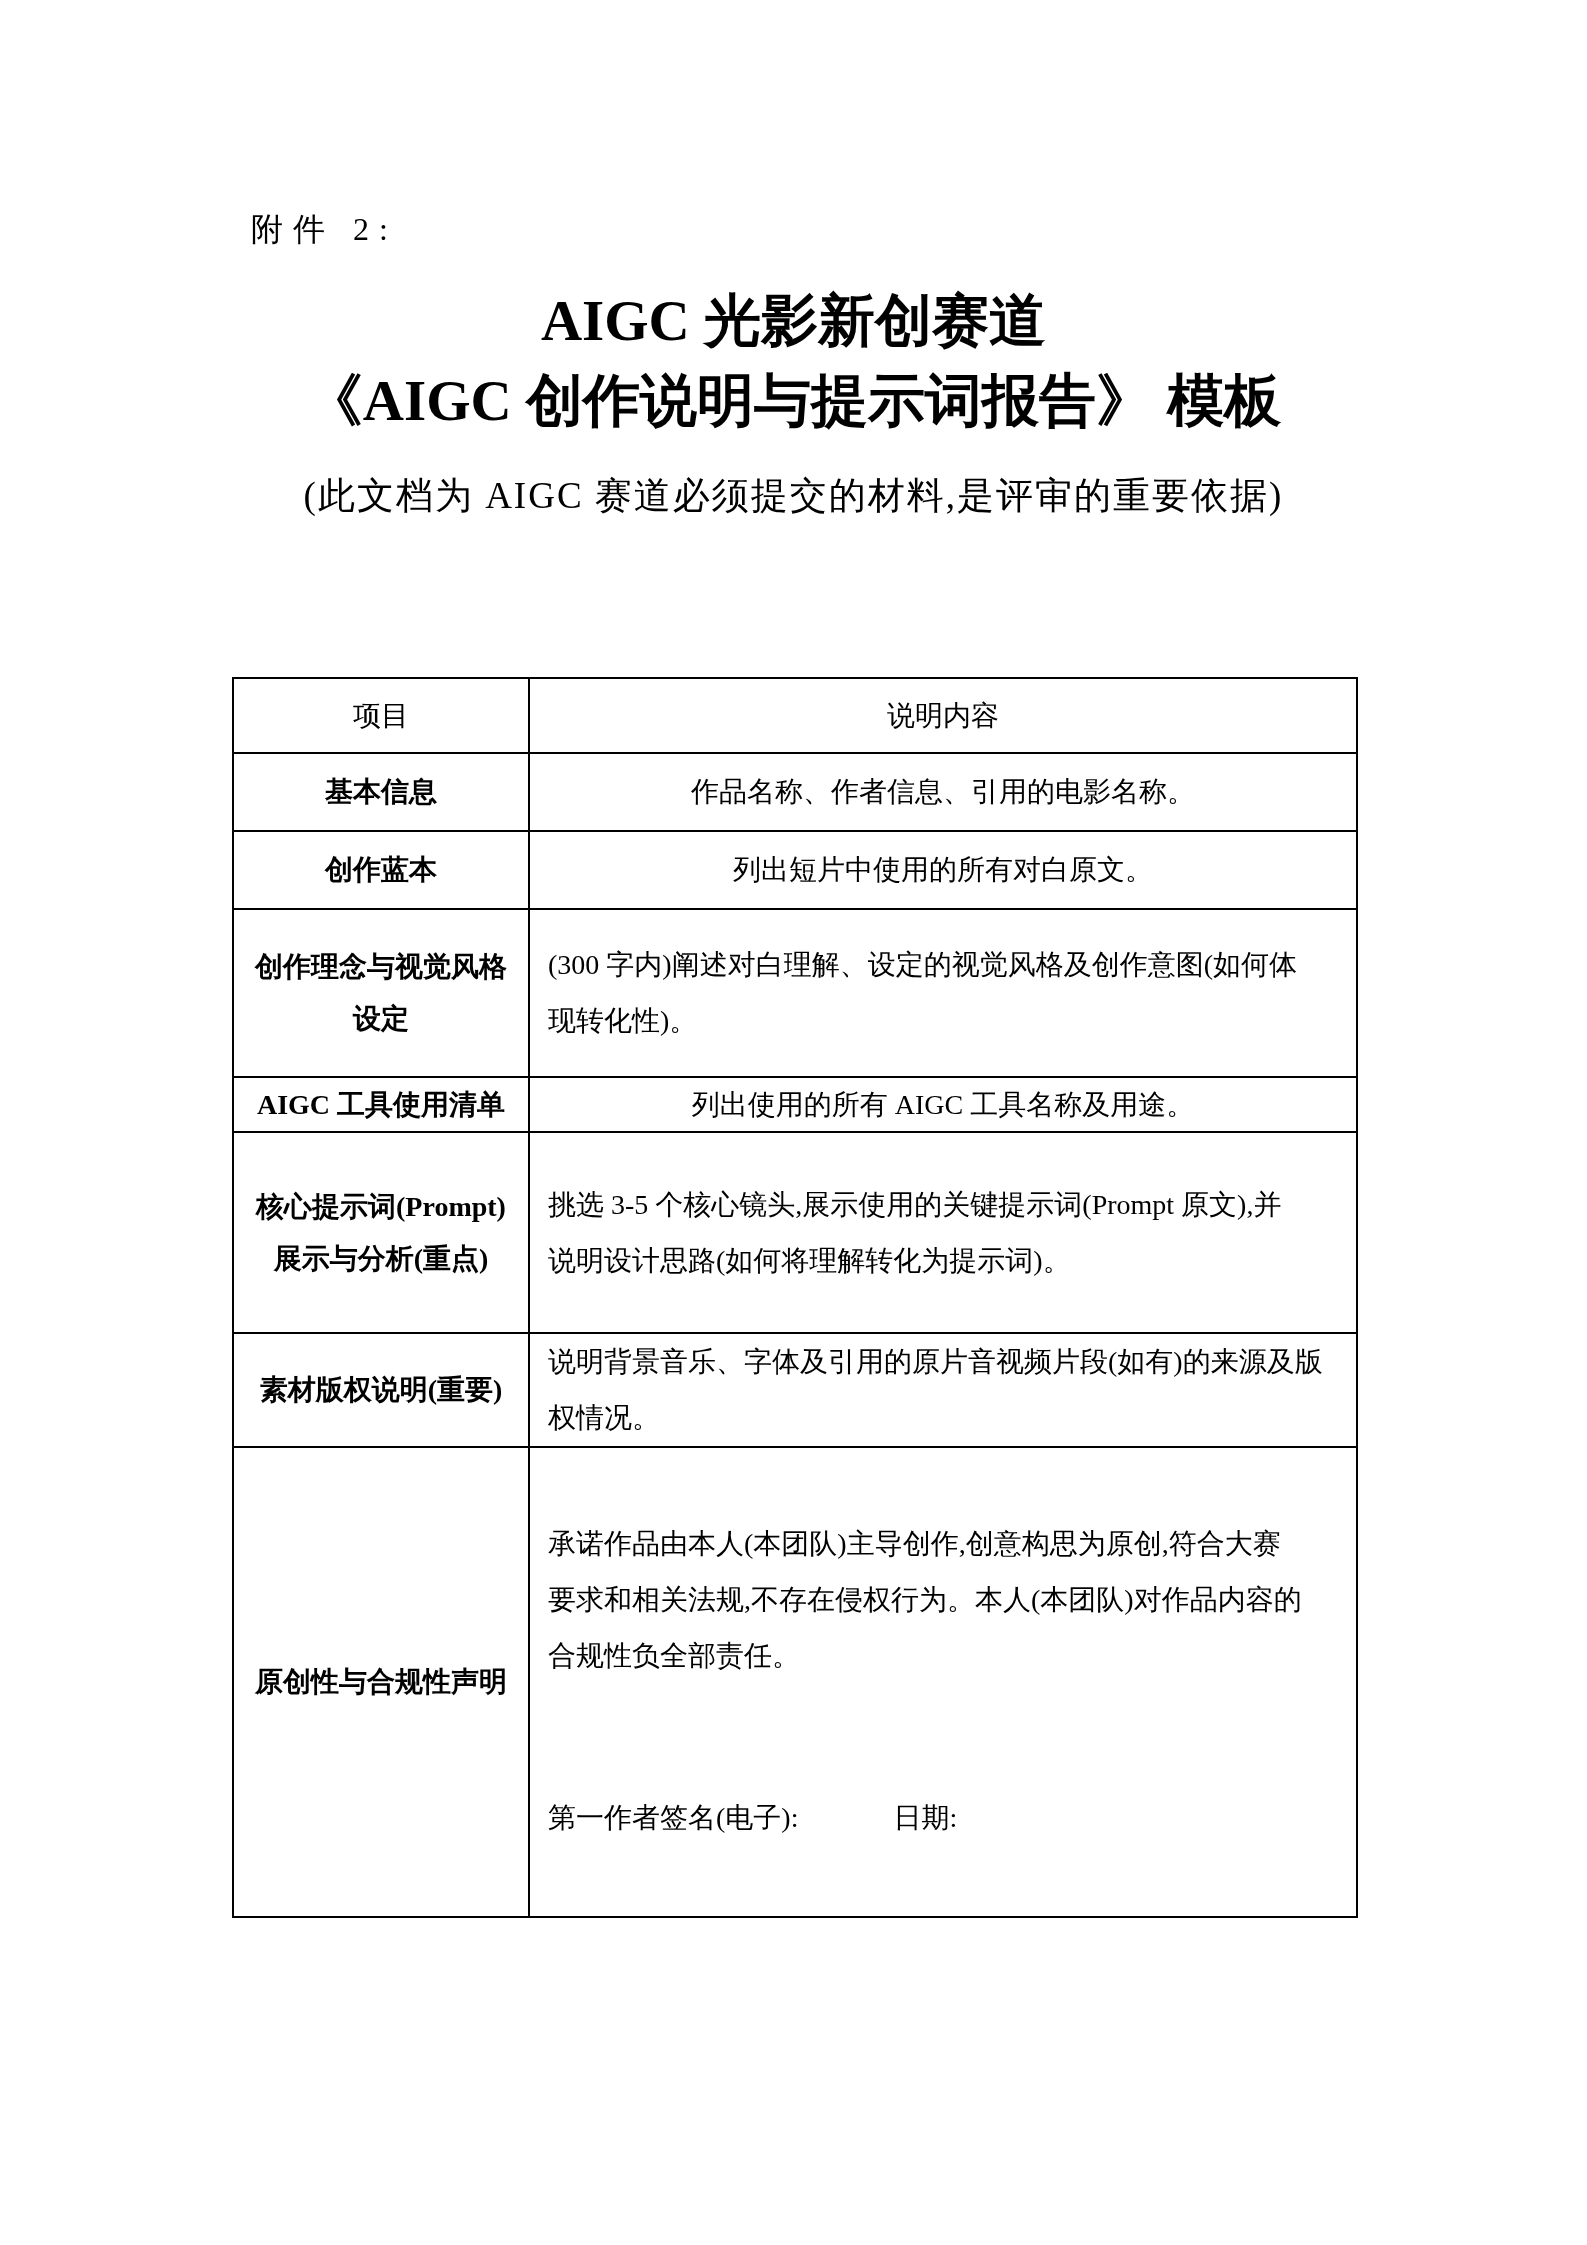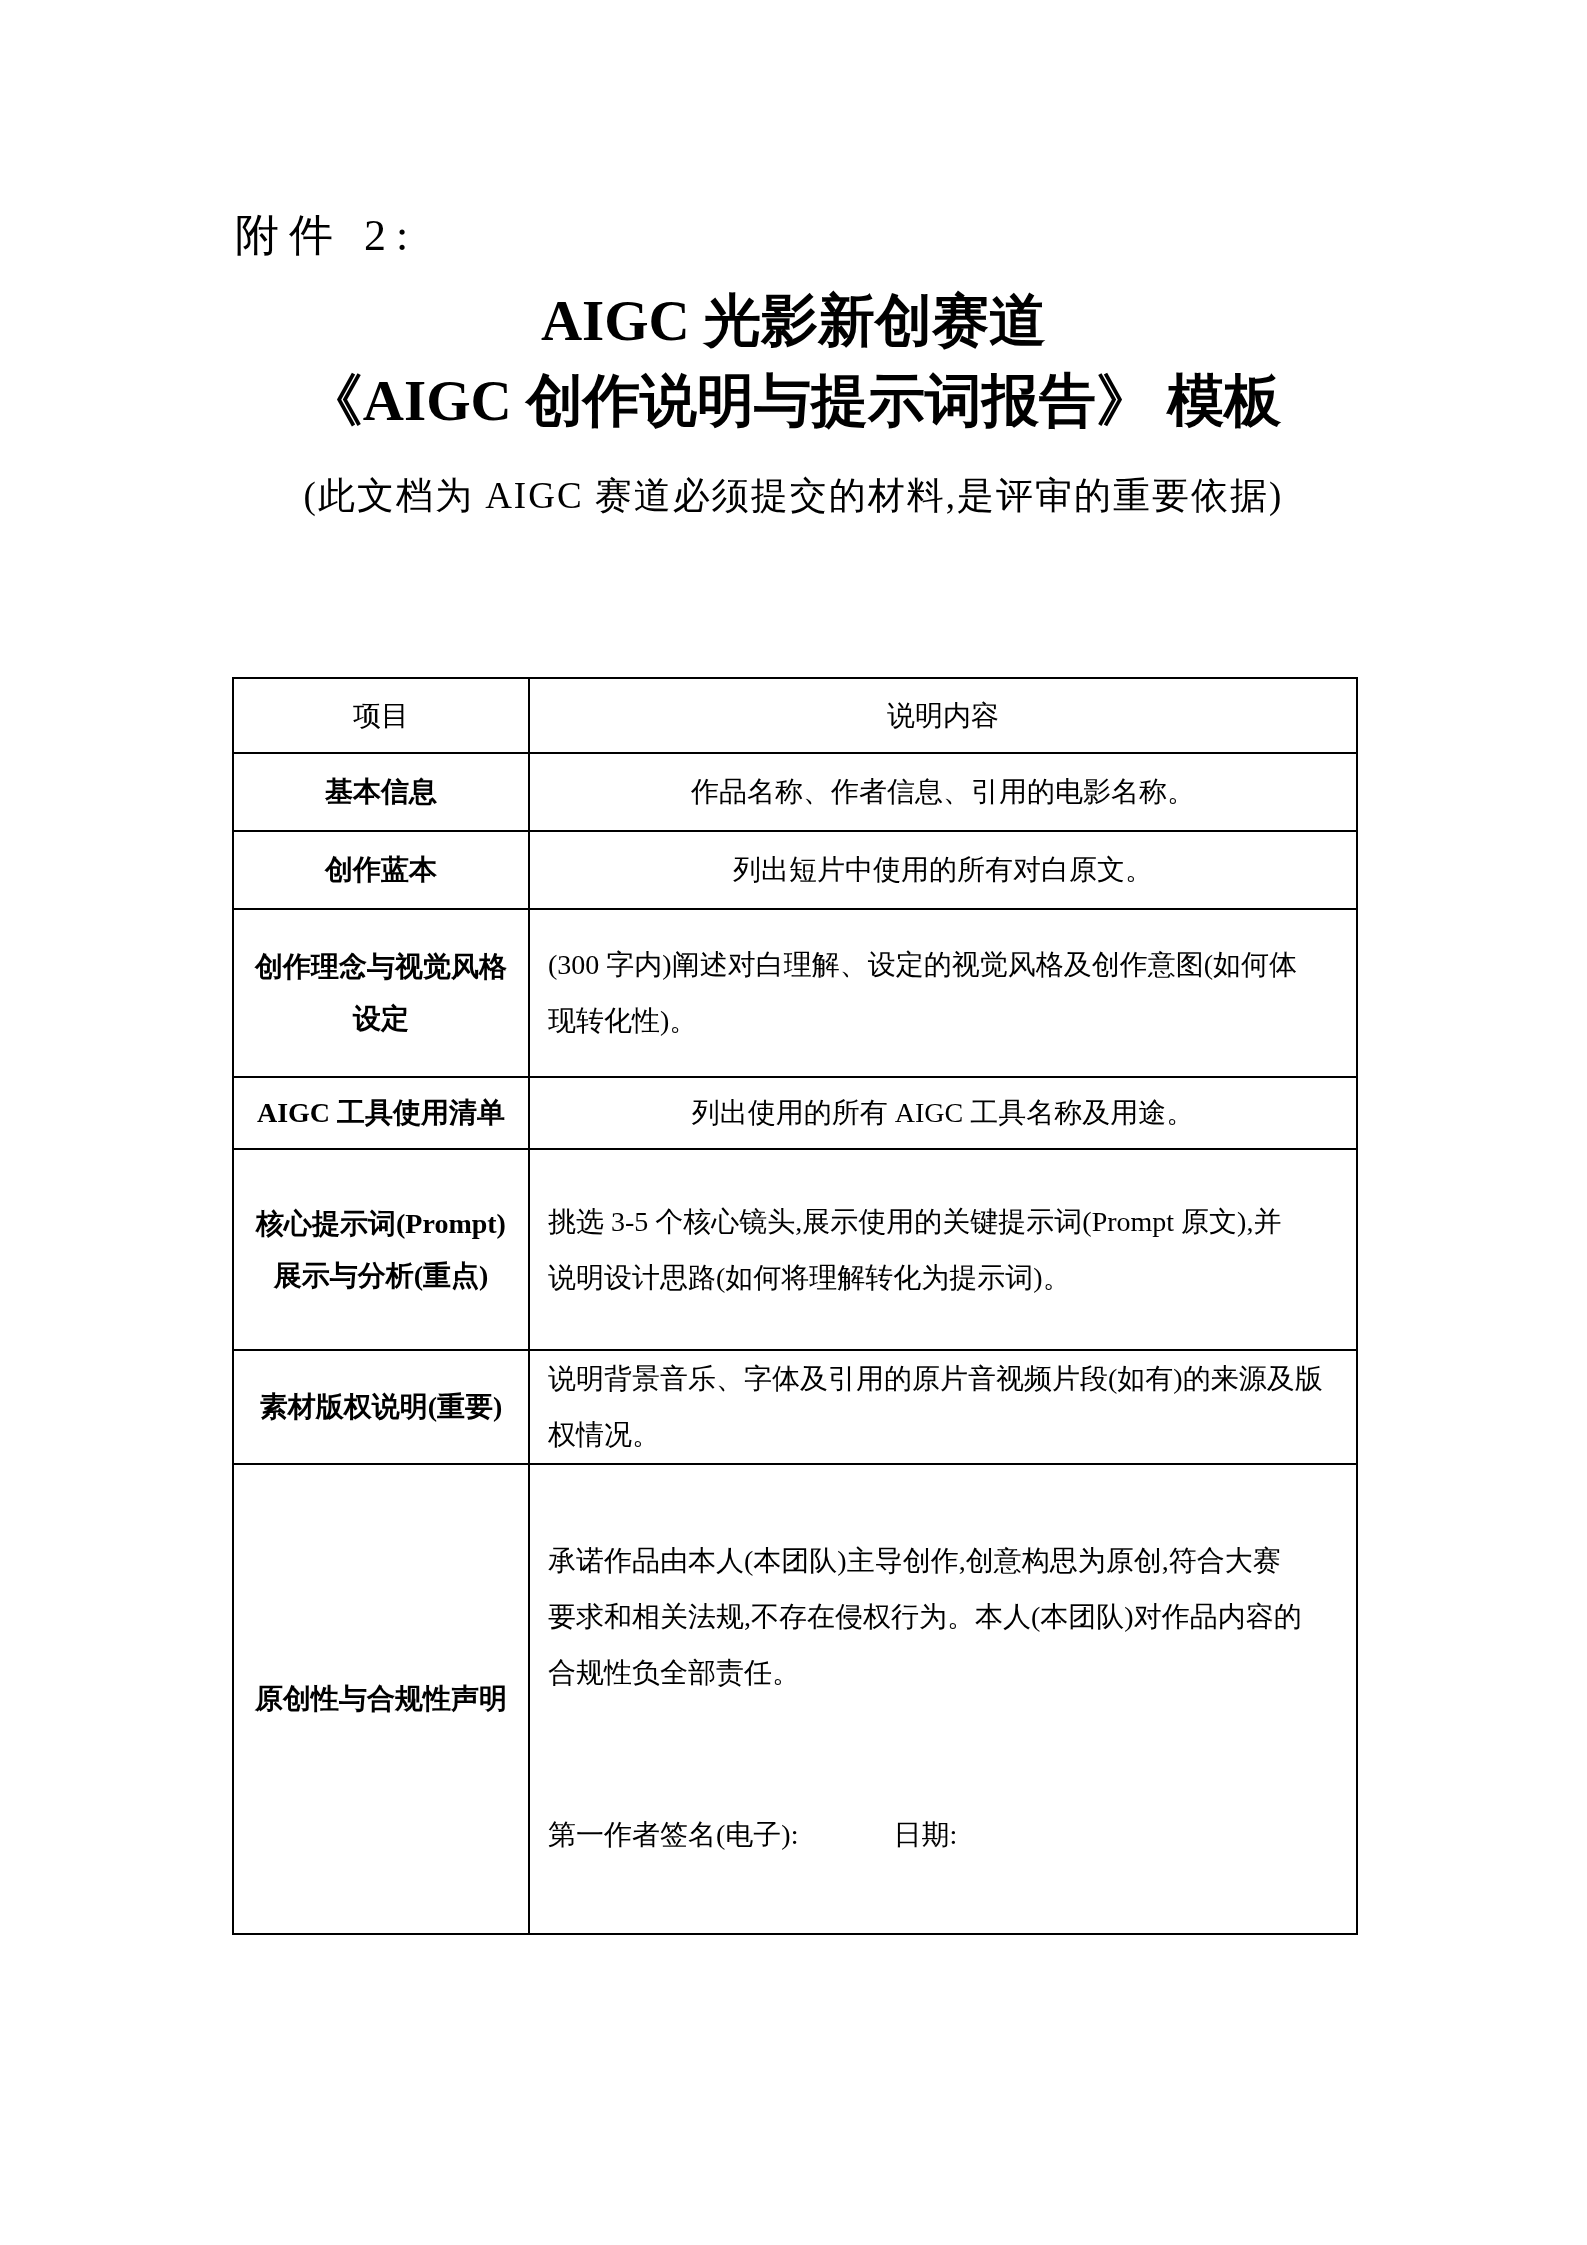--- a/index.html
+++ b/index.html
@@ -7,23 +7,23 @@
     position: relative;
     width: 1587px;
     height: 2245px;
     background: #ffffff;
     color: #000000;
     font-family: "Liberation Serif", "DejaVu Serif", serif;
     overflow: hidden;
   }
   .attachment {
     position: absolute;
-    left: 235px;
+    left: 251px;
     top: 212px;
-    font-size: 44px;
+    font-size: 32px;
     letter-spacing: 10px;
     line-height: 1.1;
   }
   .title-line1 {
     position: absolute;
     left: 0; right: 0;
     top: 288px;
     text-align: center;
     font-size: 57px;
     font-weight: bold;
@@ -82,21 +82,21 @@
   }
   td.topalign {
     vertical-align: top;
     padding-top: 12px;
     padding-bottom: 14px;
   }
   tr.r-header { height: 75px; }
   tr.r-basic  { height: 78px; }
   tr.r-source { height: 78px; }
   tr.r-concept{ height: 168px; }
-  tr.r-tools  { height: 72px; }
+  tr.r-tools  { height: 55px; }
   tr.r-prompt { height: 201px; }
   tr.r-rights { height: 105px; }
   tr.r-decl   { height: 304px; }
   .sig-line { margin-top: 50px; line-height: 56px; white-space: normal; }
   .sig-line .date-label { margin-left: 95px; }
 </style>
 </head>
 <body>
 
 <div class="page">

